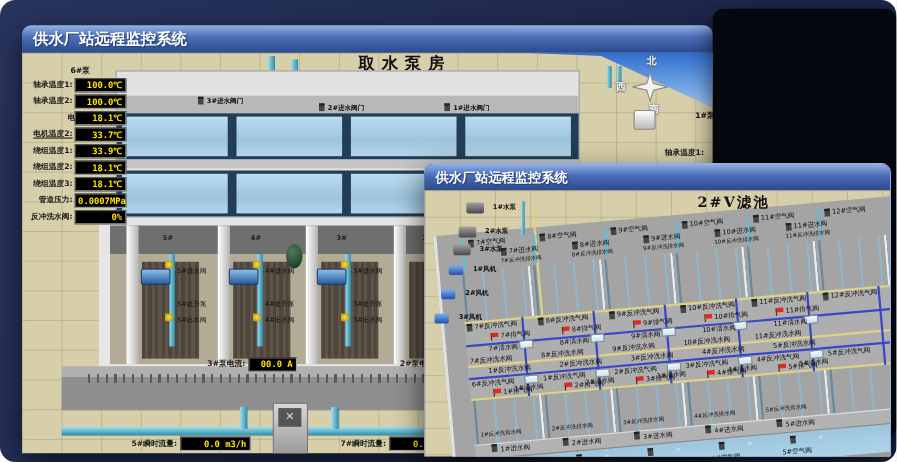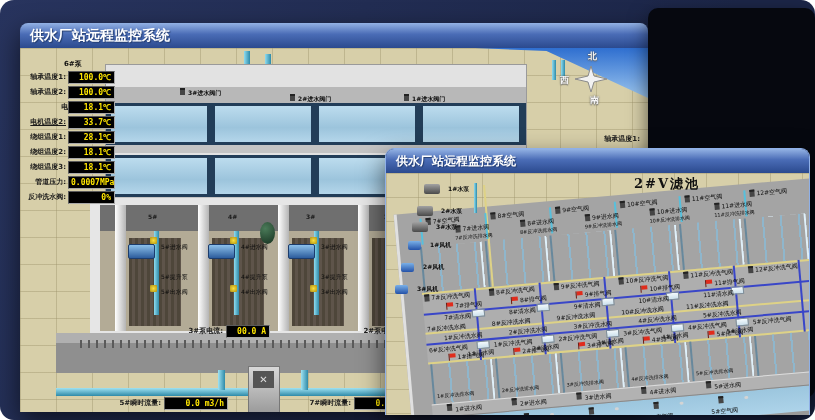--- a/index.html
+++ b/index.html
@@ -43,20 +43,21 @@
 <div class="page">
 
   <div class="window" id="backWin" style="left:20px;top:23px;width:628px;height:389px;z-index:1;background:#23305a;">
     <div class="titlebar" style="font-size:14px;">
       <span>供水厂站远程监控系统</span>
     </div>
     <div class="scene scene-back" id="sceneB">
 
       <div style="position:absolute;left:440px;top:0;width:188px;height:50px;background:linear-gradient(180deg,#2f6fd0,#9cc6ee);clip-path:polygon(8% 0,100% 0,100% 100%,46% 6%);"></div>
 
+      <div class="scenetitle" style="left:306px;top:1px;font-size:15px;letter-spacing:6px;font-family:'DejaVu Serif',serif;">取水泵房</div>
 
       <div class="pipe" style="left:224px;top:3px;width:6px;height:36px;background:linear-gradient(90deg,#8edcf0,#2e8aa8);"></div>
       <div class="pipe" style="left:245px;top:6px;width:6px;height:33px;background:linear-gradient(90deg,#8edcf0,#2e8aa8);"></div>
       <div class="pipe" style="left:532px;top:12px;width:4px;height:20px;background:linear-gradient(90deg,#8edcf0,#2e8aa8);"></div>
       <div class="pipe" style="left:541px;top:12px;width:4px;height:20px;background:linear-gradient(90deg,#8edcf0,#2e8aa8);"></div>
 
       <div id="building" style="position:absolute;left:85px;top:16px;width:420px;height:134px;background:#e2e2e2;border:1px solid #9a9a9a;">
           <div style="position: absolute; left: 0px; top: 22px; width: 100%; height: 16px; background: rgb(184, 184, 184);"></div>
           <div style="position: absolute; left: 0px; top: 38px; width: 100%; height: 42px; background: rgb(34, 61, 88);"></div>
           <div style="position: absolute; left: 5px; top: 41px; width: 96px; height: 36px; background: linear-gradient(rgb(188, 220, 238), rgb(156, 196, 220) 60%, rgb(180, 214, 234));"></div>
@@ -98,37 +99,41 @@
 
       <div style="position:absolute;left:535px;top:2px;width:70px;height:60px;">
         <span class="cmp" style="left:33px;top:2px;">北</span>
         <span class="cmp" style="left:5px;top:26px;">西</span>
         <span class="cmp" style="left:35px;top:46px;">南</span>
         <svg style="position:absolute;left:18px;top:14px;" width="36" height="30" viewBox="0 0 36 30">
           <polygon points="18,2 21,12 34,15 21,18 18,28 15,18 2,15 15,12" fill="#f2f2f2" stroke="#8a8a8a" stroke-width="1"></polygon>
         </svg>
       </div>
 
+      <div style="position:absolute;left:540px;top:48px;width:88px;height:70px;">
+        <div style="position:absolute;left:16px;top:4px;width:18px;height:16px;background:linear-gradient(#ffffff,#b8b8b8);border:1px solid #888;border-radius:2px;"></div>
+        <span class="lb lb7" style="left:72px;top:6px;font-weight:bold;">1#泵</span>
+      </div>
       <div id="rightLabels">
           <div class="plabel" style="left: 550px; top: 88px; width: 70px;">轴承温度1:</div>
           <div class="plabel" style="left: 550px; top: 106px; width: 70px;">轴承温度2:</div>
         </div>
 
       <div id="bwPanel">
           <div class="lb lb7" style="left: 44px; top: 13px; font-weight: bold;">6#泵</div>
           <div class="plabel" style="left: 2px; top: 26px;">轴承温度1:</div>
           <div class="disp" style="left: 48px; top: 23px; width: 47px; height: 13px;">100.0℃</div>
           <div class="plabel" style="left: 2px; top: 41px;">轴承温度2:</div>
           <div class="disp" style="left: 48px; top: 38px; width: 47px; height: 13px;">100.0℃</div>
           <div class="plabel" style="left: 2px; top: 56px; padding-left: 31px;">电机温度1:</div>
           <div class="disp" style="left: 48px; top: 53px; width: 47px; height: 13px;">18.1℃</div>
           <div class="plabel" style="left: 2px; top: 71px; text-decoration: underline;">电机温度2:</div>
           <div class="disp" style="left: 48px; top: 68px; width: 47px; height: 13px;">33.7℃</div>
           <div class="plabel" style="left: 2px; top: 86px;">绕组温度1:</div>
-          <div class="disp" style="left: 48px; top: 83px; width: 47px; height: 13px;">28.1℃</div>
+          <div class="disp" style="left: 48px; top: 83px; width: 47px; height: 13px;">33.9℃</div>
           <div class="plabel" style="left: 2px; top: 101px;">绕组温度2:</div>
           <div class="disp" style="left: 48px; top: 98px; width: 47px; height: 13px;">18.1℃</div>
           <div class="plabel" style="left: 2px; top: 116px;">绕组温度3:</div>
           <div class="disp" style="left: 48px; top: 113px; width: 47px; height: 13px;">18.1℃</div>
           <div class="plabel" style="left: 2px; top: 131px;">管道压力:</div>
           <div class="disp" style="left: 48px; top: 128px; width: 47px; height: 13px;">0.0007MPa</div>
           <div class="plabel" style="left: 2px; top: 146px;">反冲洗水阀:</div>
           <div class="disp" style="left: 48px; top: 143px; width: 47px; height: 13px;">0%</div>
         </div>
       <div id="gateValves">

